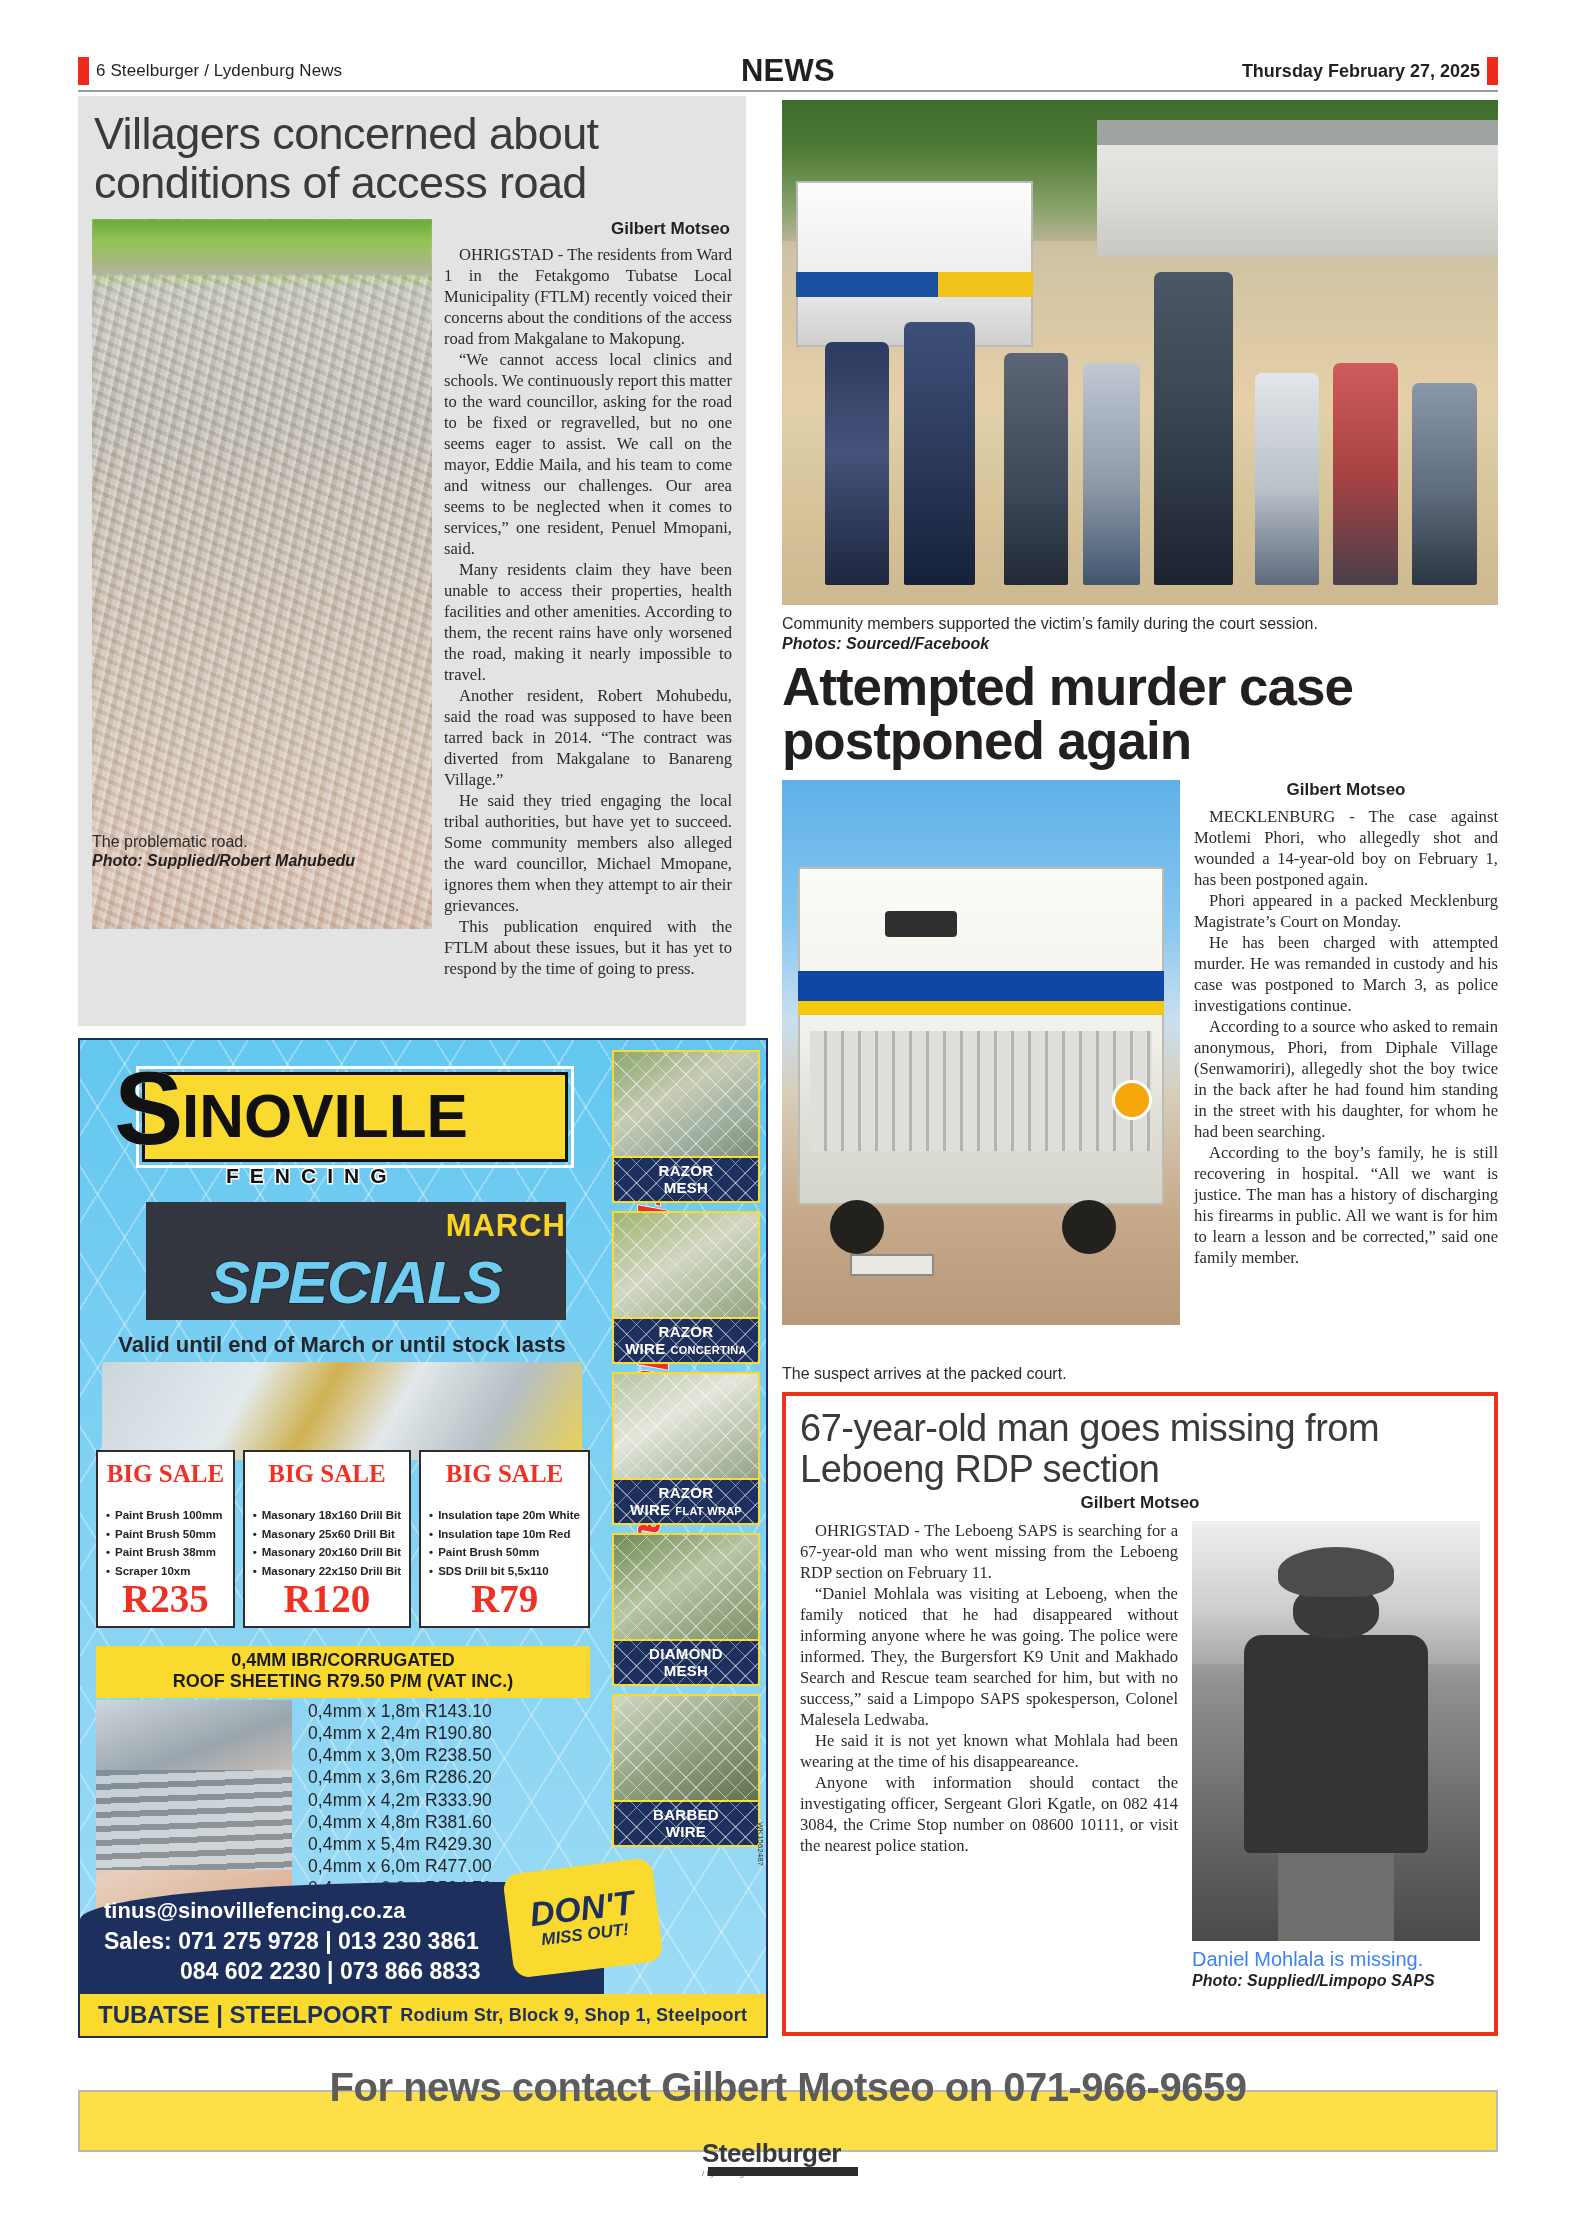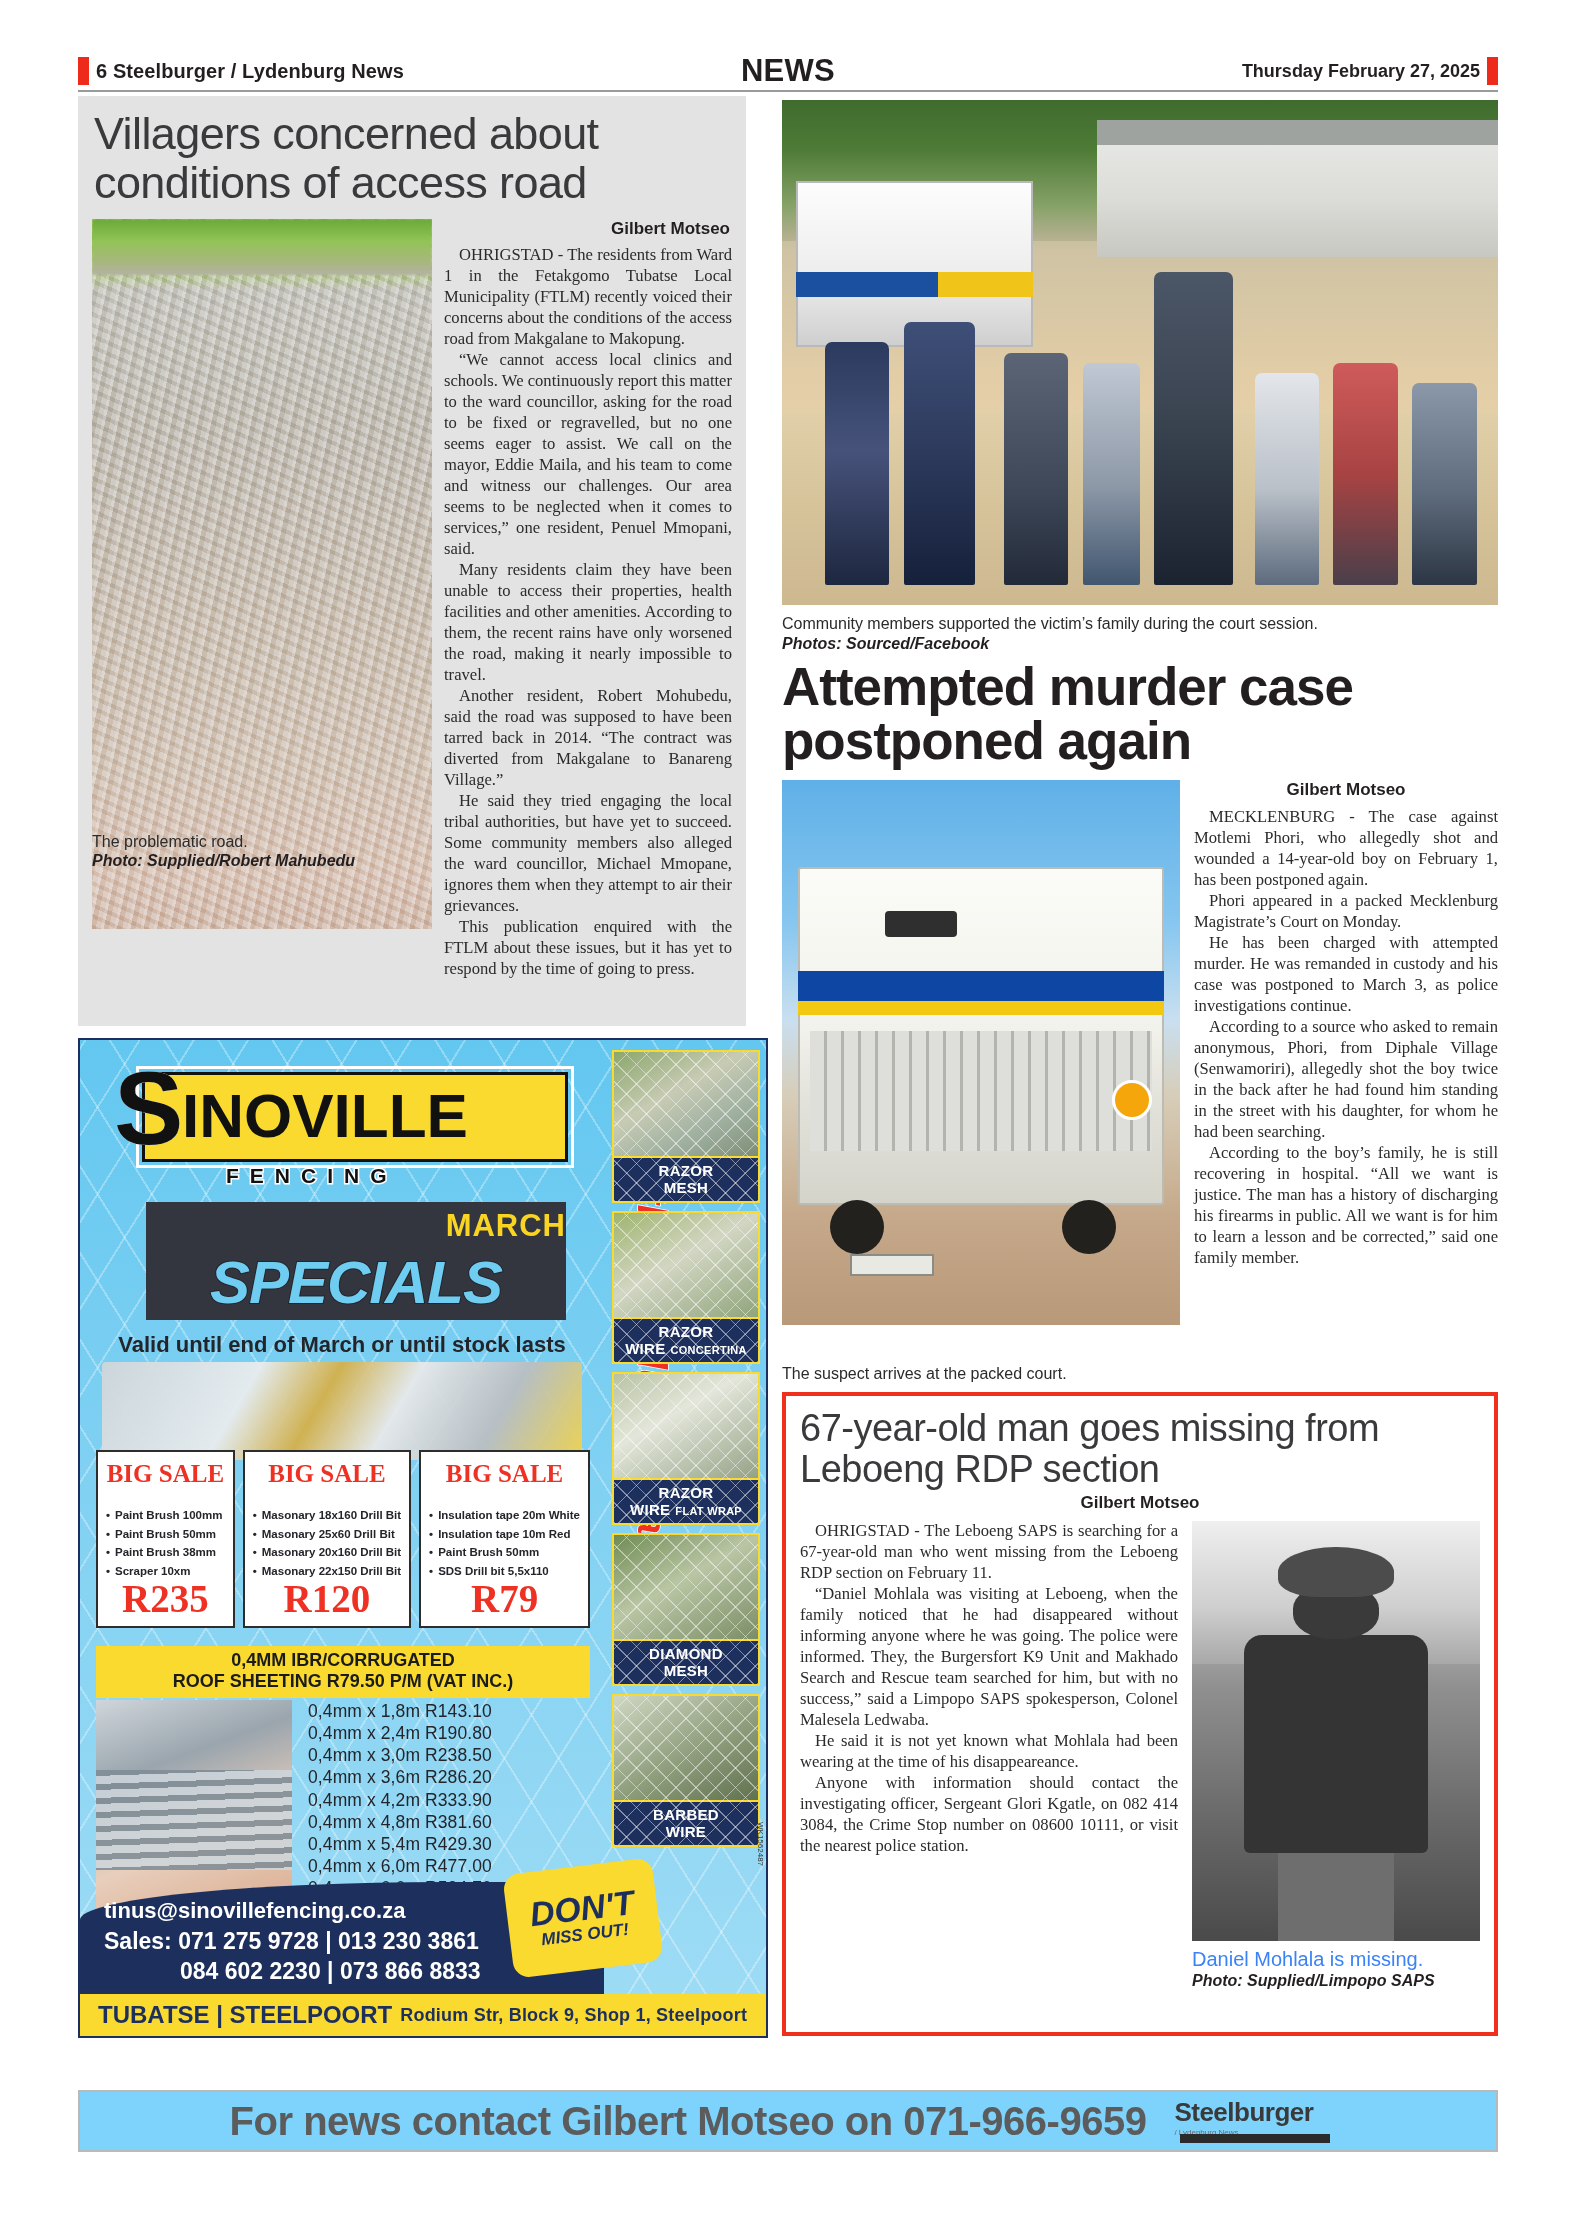--- a/index.html
+++ b/index.html
@@ -11,21 +11,21 @@
     overflow: hidden;
   }
 
   
   .masthead {
     position: absolute; left: 78px; top: 56px; width: 1420px; height: 30px;
     display: flex; align-items: center; justify-content: space-between;
   }
   .mh-left { display: flex; align-items: center; gap: 7px; }
   .mh-redbar { width: 11px; height: 28px; background: #ee2b1a; display:block; }
-  .mh-page { font-size: 20px; font-weight: bold; color: #231f20; letter-spacing: .1px; }
+  .mh-page { font-size: 17px; font-weight: normal; color: #231f20; letter-spacing: .1px; }
   .mh-center { font-size: 31px; font-weight: bold; color: #231f20; letter-spacing: .3px;
                position:absolute; left:50%; transform:translateX(-50%); top:-3px;}
   .mh-right { display: flex; align-items: center; gap: 7px; }
   .mh-date { font-size: 18px; font-weight: bold; color: #231f20; }
   .mh-rule { position:absolute; left:78px; top:90px; width:1420px; height:2px; background:#9a9a9a; }
 
   
   .story1 {
     position: absolute; left: 78px; top: 96px; width: 668px; height: 930px;
     background: #e3e3e3;
@@ -263,22 +263,22 @@
               text-align:center; padding:4px 2px 5px 2px; }
   .prod-lbl .l1 { font-size:15px; font-weight:bold; letter-spacing:.3px; }
   .prod-lbl .l2 { font-size:11px; font-weight:bold; letter-spacing:.3px; }
   .prod-lbl .row { display:flex; align-items:baseline; justify-content:center; gap:5px; }
   .ad-code { position:absolute; right:1px; bottom:170px; font-size:8px; color:#333;
              writing-mode: vertical-rl; }
 
   
   .footer {
     position:absolute; left:78px; top:2090px; width:1420px; height:62px;
-    border:2px solid #b9b9b9; background:#7dd3fc; display:flex; align-items:center;
-    justify-content:center; gap:28px;
+    border:2px solid #b9b9b9; background:#fde047; display:flex; align-items:center;
+    justify-content:center; gap:28px;flex-direction:column;
   }
   .footer-text { font-size:40px; font-weight:bold; color:#5c5c5c; letter-spacing:-.5px; }
   .footer-logo { width:172px; height:48px; position:relative; }
   .footer-logo .fl1 { font-size:26px; font-weight:bold; color:#3a3a3a; letter-spacing:-.5px; }
   .footer-logo .fl2 { font-size:8px; color:#6a6a6a; }
   .footer-logo .flbar { position:absolute; left:6px; bottom:2px; width:150px; height:9px; background:#2b2b2b;}
 </style>
 </head>
 <body>
 

